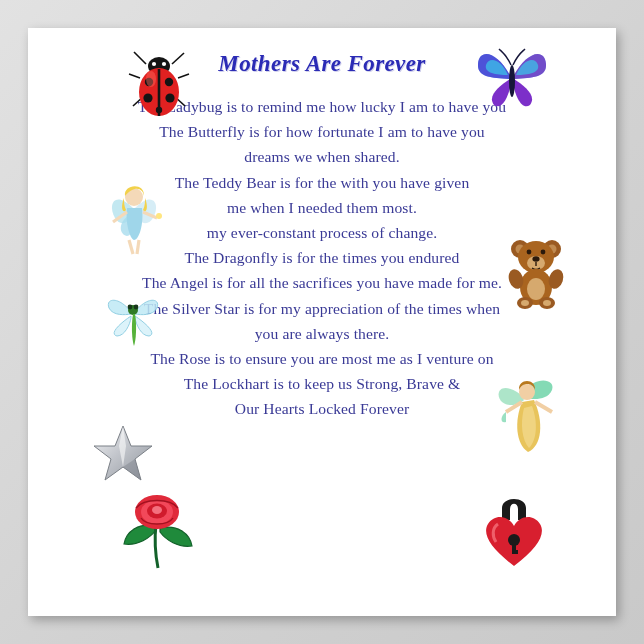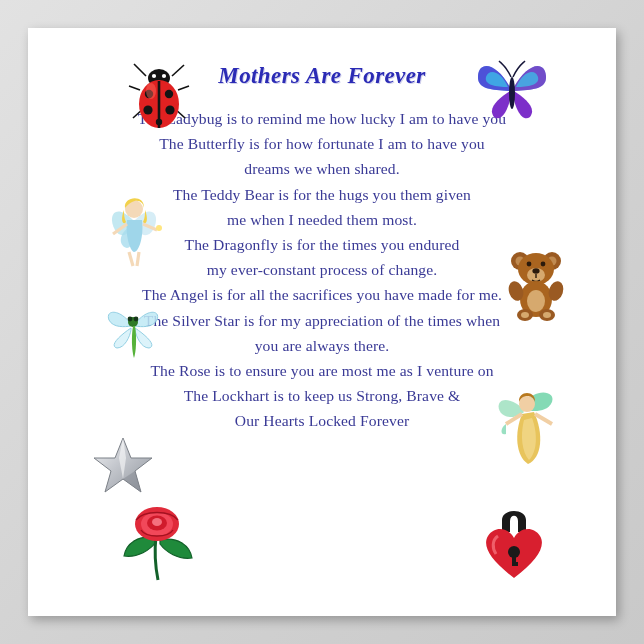--- a/index.html
+++ b/index.html
@@ -28,21 +28,20 @@
     height: 588px;
     background: #ffffff;
     box-shadow: 3px 4px 10px rgba(0,0,0,0.28);
     box-sizing: border-box;
     overflow: hidden;
   }
   #poster-inner {
     position: absolute;
     inset: 0;
     padding: 15px;
-    margin-top: 12px;
   }
   .poem-title {
     position: absolute;
     left: 0;
     right: 0;
     top: 23px;
     text-align: center;
     font-family: "Liberation Serif", serif;
     font-style: italic;
     font-weight: bold;
@@ -97,24 +96,24 @@
 <div id="poster-stage">
   <div id="poster-card">
     <div id="poster-inner">
 
       <div class="poem-title">Mothers Are Forever</div>
 
       <div class="poem-body">
         <span class="poem-line">The Ladybug is to remind me how lucky I am to have you</span>
         <span class="poem-line">The Butterfly is for how fortunate I am to have you</span>
         <span class="poem-line">dreams we when shared.</span>
-        <span class="poem-line">The Teddy Bear is for the hugs you them given</span>
+        <span class="poem-line">The Teddy Bear is for the with you have given</span>
         <span class="poem-line">me when I needed them most.</span>
+        <span class="poem-line">my ever-constant process of change.</span>
         <span class="poem-line">The Dragonfly is for the times you endured</span>
-        <span class="poem-line">my ever-constant process of change.</span>
         <span class="poem-line">The Angel is for all the sacrifices you have made for me.</span>
         <span class="poem-line">The Silver Star is for my appreciation of the times when</span>
         <span class="poem-line">you are always there.</span>
         <span class="poem-line">The Rose is to ensure you are most me as I venture on</span>
         <span class="poem-line">The Lockhart is to keep us Strong, Brave &amp;</span>
         <span class="poem-line">Our Hearts Locked Forever</span>
       </div>
 
       <div class="deco" id="ladybug">
         <svg viewBox="0 0 62 72" width="62" height="72">

